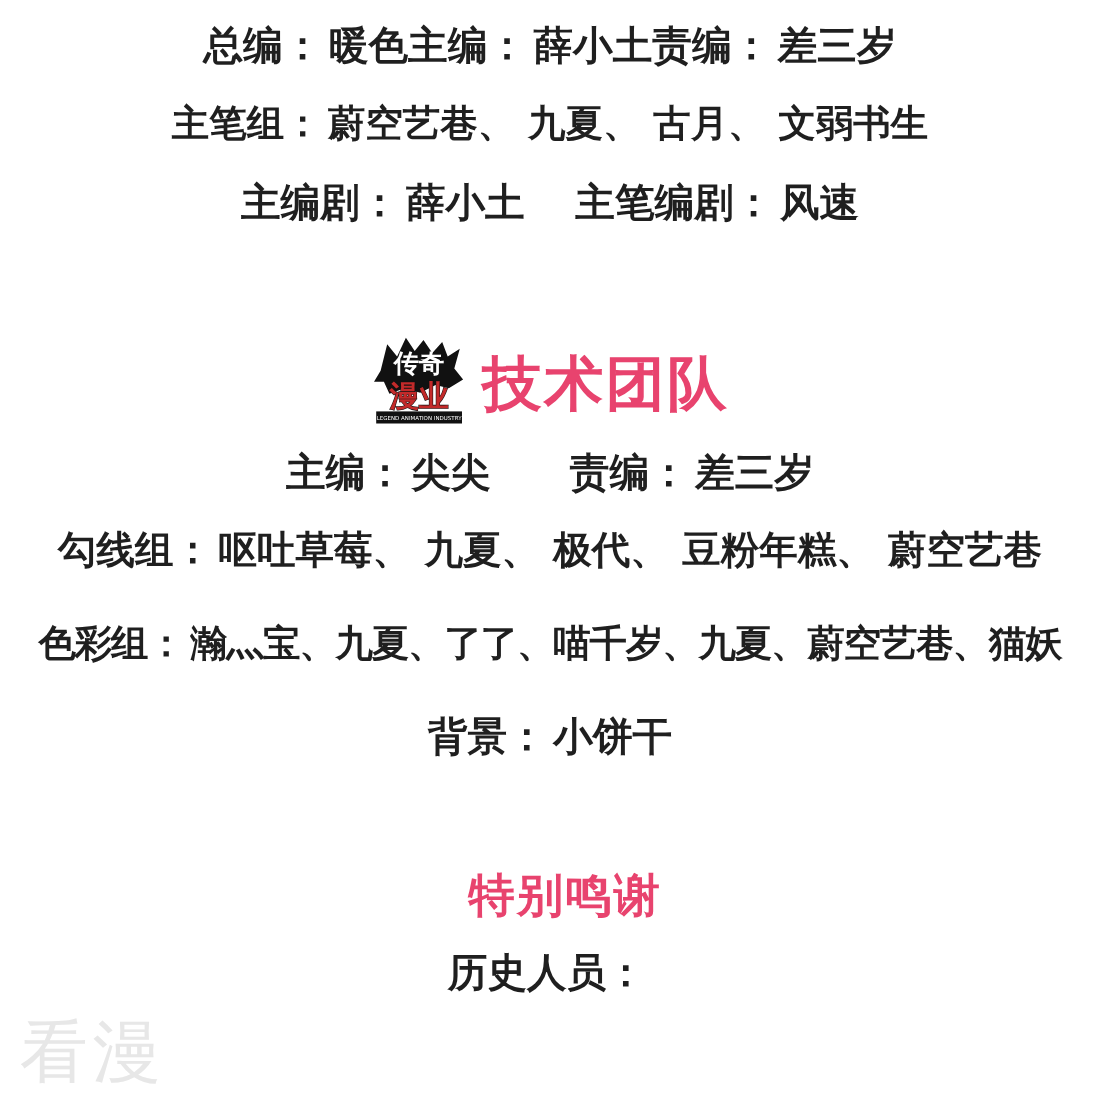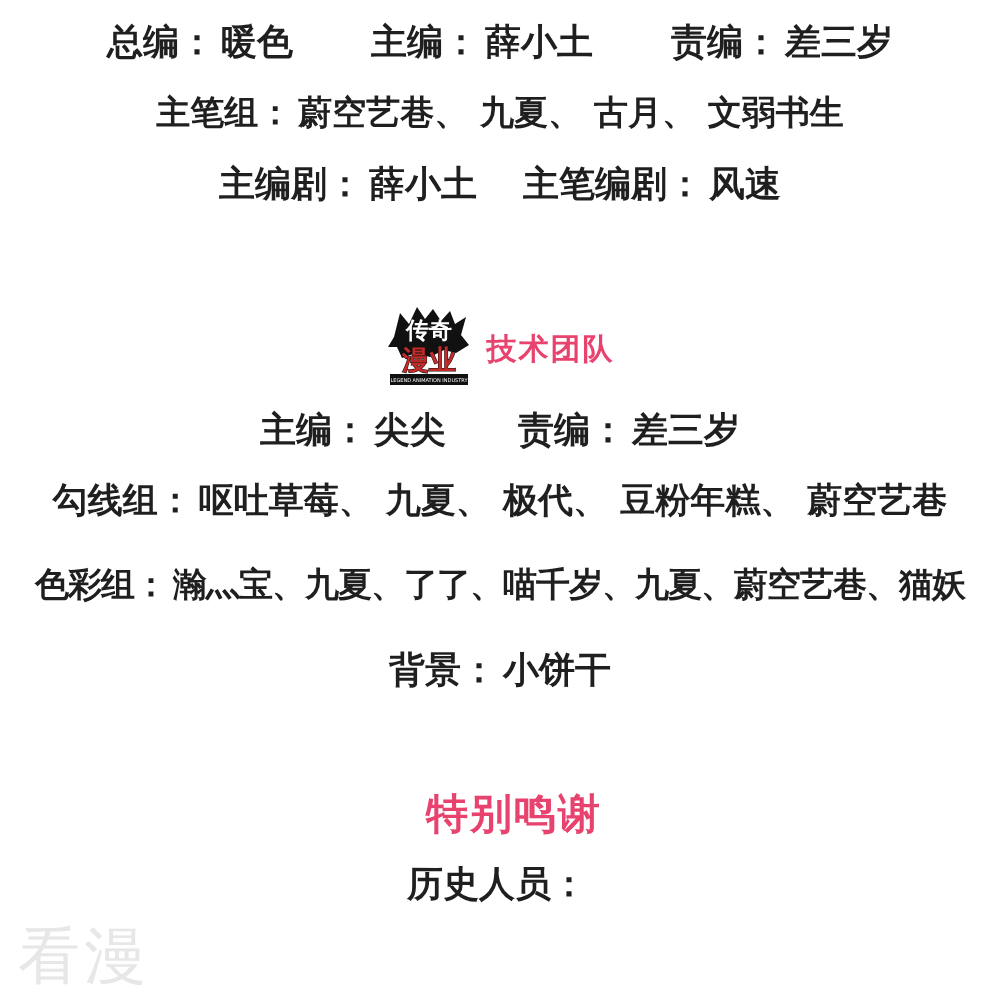--- a/index.html
+++ b/index.html
@@ -33,21 +33,21 @@
     left: 18px; top: 914px;
     font-size: 62px; font-weight: 400;
     color: var(--watermark, #e7e7e7);
     letter-spacing: 4px;
     user-select: none;
   }
 </style>
 </head>
 <body style="--text: #1f1f1f; --accent: #e8436e; --watermark: #e7e7e7; background: rgb(255, 255, 255);">
 
-<div class="row" style="top:18px; font-size:36px; gap:78px;">
+<div class="row" style="top:18px; font-size:36px; ">
   <span class="pair">
     <span class="k">总编：</span>
     <span class="v">暖色</span>
   </span>
   <span class="pair">
     <span class="k">主编：</span>
     <span class="v">薛小土</span>
   </span>
   <span class="pair">
     <span class="k">责编：</span>
@@ -74,21 +74,21 @@
 </div>
 
 <div class="logo-row" style="top:303px; height:92px; gap:15px;">
   <svg width="86" height="88" viewBox="0 0 86 88" aria-hidden="true">
     <polygon fill="#111111" points="8,32 14,8 23,19 31,2 39,14 47,4 55,16 64,6 69,19 80,12 75,30 83,40 70,48 58,45 44,52 30,48 16,53 11,42 2,42"></polygon>
     <text x="43" y="33" text-anchor="middle" font-size="23" font-weight="bold" fill="#ffffff">传奇</text>
     <text x="43" y="64" text-anchor="middle" font-size="27" font-weight="bold" fill="#c32a2a" stroke="#111111" stroke-width="1" paint-order="stroke">漫业</text>
     <rect x="4" y="69" width="78" height="11" fill="#111111"></rect>
     <text x="43" y="77" text-anchor="middle" font-size="5" fill="#ffffff">LEGEND ANIMATION INDUSTRY</text>
   </svg>
-  <span class="section-title" style="font-size:30px;">技术团队</span>
+  <span class="section-title" style="font-size:54px;">技术团队</span>
 </div>
 
 <div class="row" style="top:406px; font-size:36px; gap:72px;">
   <span class="pair">
     <span class="k">主编：</span>
     <span class="v">尖尖</span>
   </span>
   <span class="pair">
     <span class="k">责编：</span>
     <span class="v">差三岁</span>

